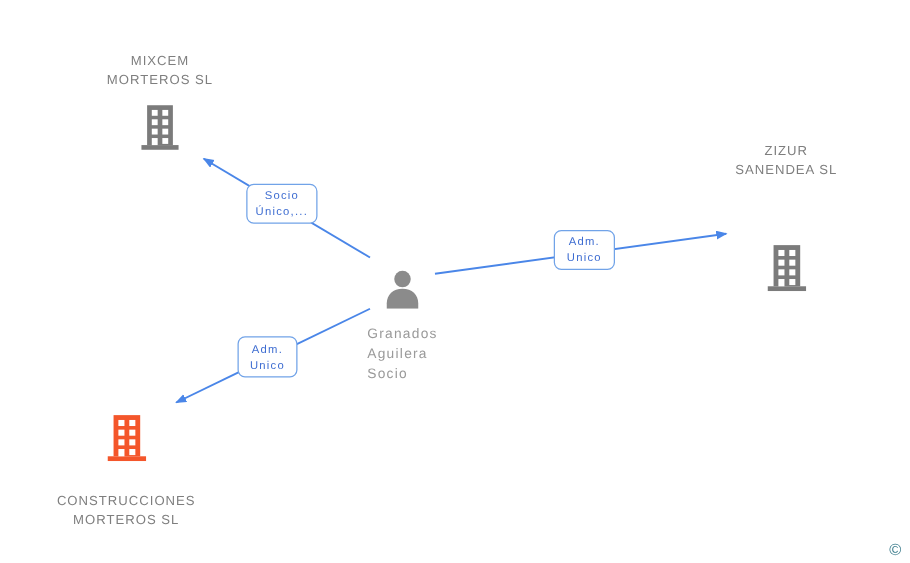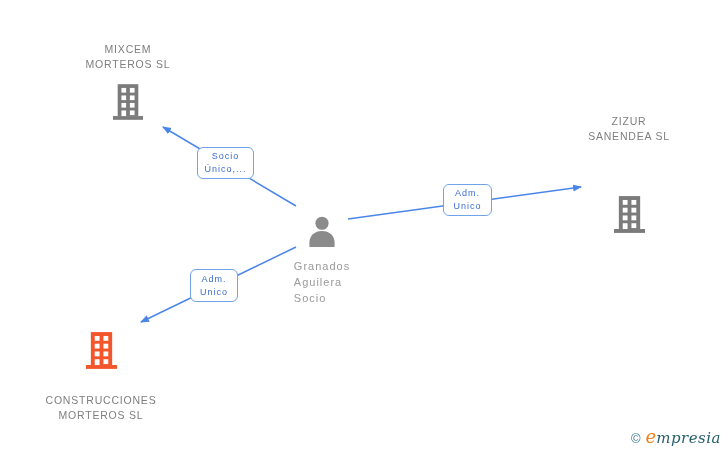--- a/index.html
+++ b/index.html
@@ -186,16 +186,15 @@
     </span>
     <div class="person-label">
       <div>Granados</div>
       <div>Aguilera</div>
       <div>Socio</div>
     </div>
   </div>
 
   <div class="watermark">
     <span class="copyright">©</span>
-    <span class="brand"><span class="brand-initial">e</span><span class="brand-rest">mpresia</span></span>
   </div>
 
 </div>
 
 </body></html>

